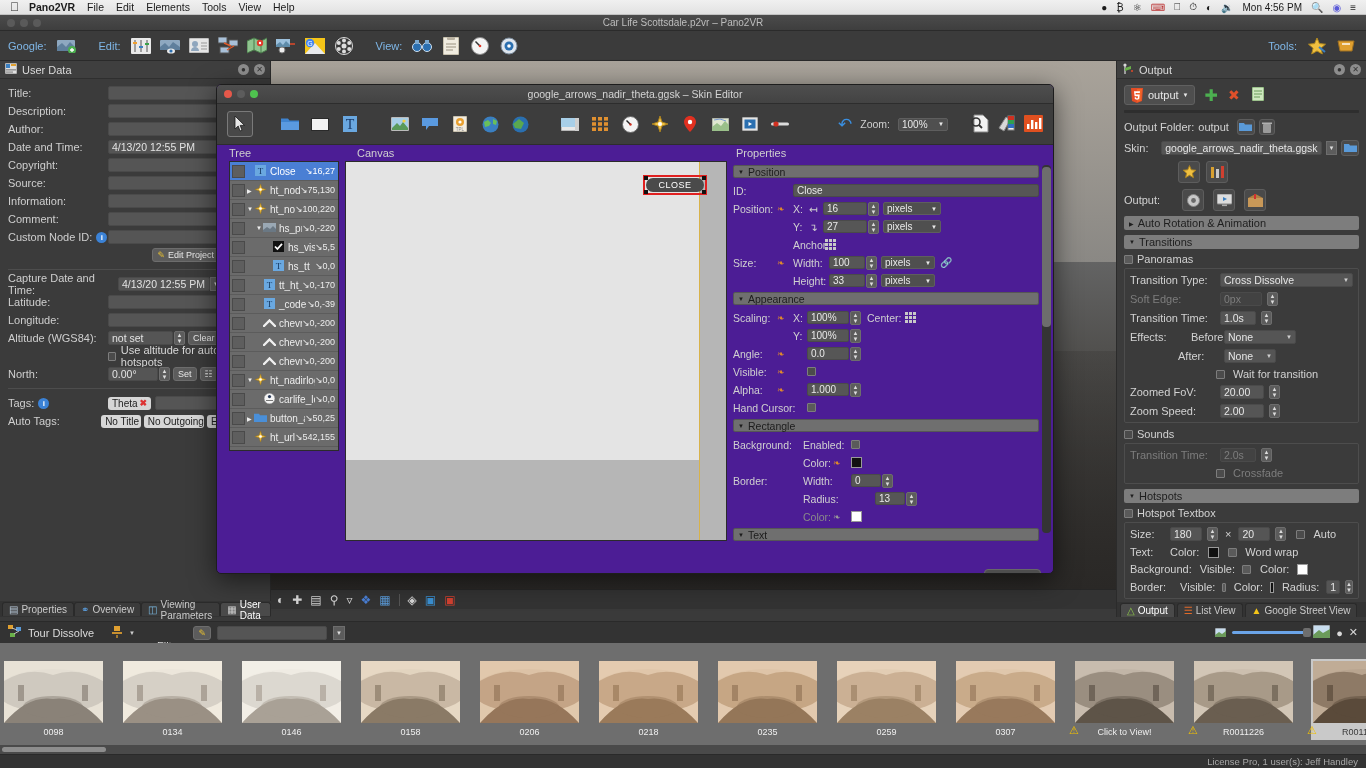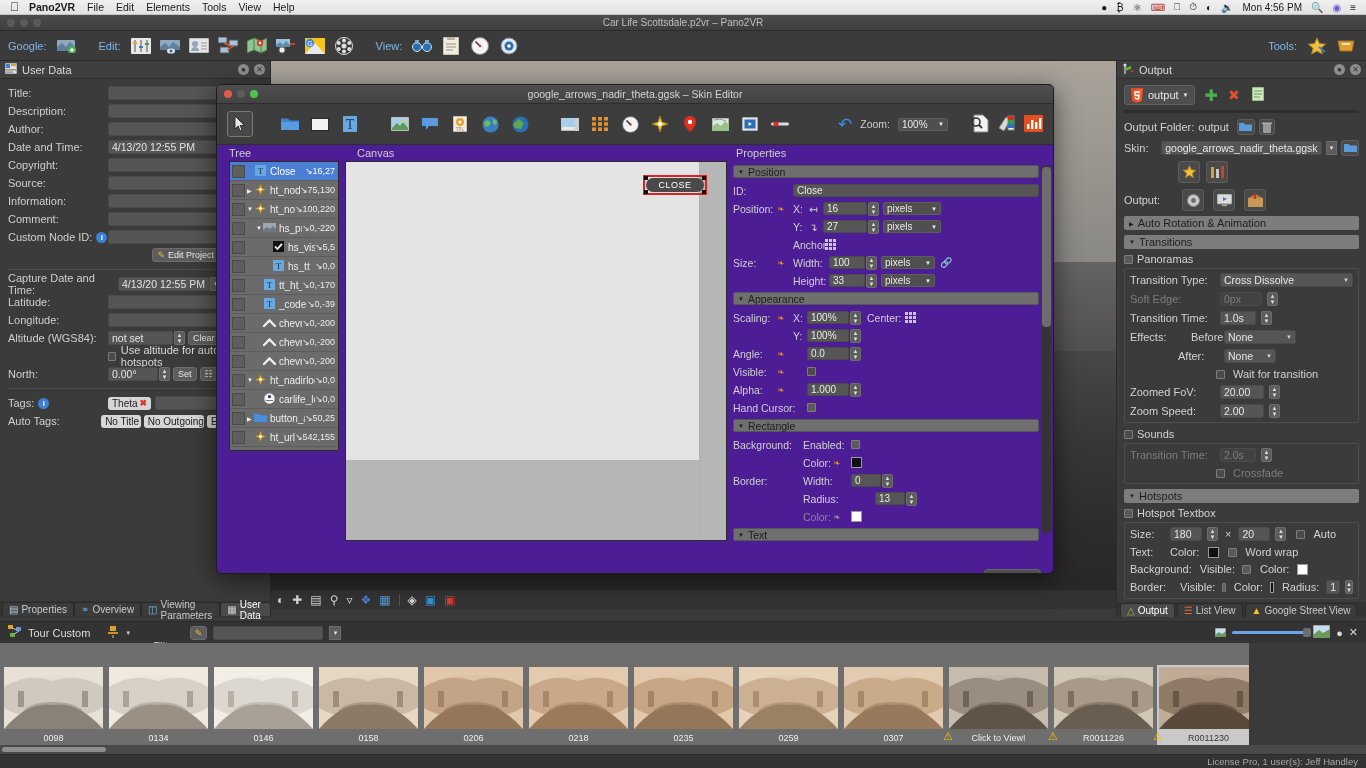--- a/index.html
+++ b/index.html
@@ -270,22 +270,22 @@
     border-top:1px solid #2a2a2a;
   }
   .tourhead .th-ttl { font-size:11px; color:#dcdcdc; }
   .filterin { background:#555; border:1px solid #4a4a4a; border-radius:2px;
     width:110px; height:14px; display:flex; align-items:center; }
   .zoomslider { width:75px; height:3px; background:#6ba4e8; border-radius:2px; position:relative; }
   .zoomslider .knob { position:absolute; right:-4px; top:-3px; width:8px; height:9px;
     background:#6e6e6e; border-radius:2px; }
 
   .browser {
-    position:absolute; left:0; top:643px; width:1249px; height:104px;
-    background:#6e6e6e; display:flex; align-items:flex-start; padding:22px 2px; gap:2px;
+    position:absolute; left:0; top:643px; width:1366px; height:104px;
+    background:#6e6e6e; display:flex; align-items:flex-start; padding:16px 2px; gap:16px;
     overflow:hidden;
   }
   .thumb { width:103px; flex:none; cursor:pointer; position:relative; }
   .thumb.sel { background:#c9c9c9; }
   .thumb .img { height:62px; margin:2px; position:relative; overflow:hidden;
     background:#cfcac3; }
   .thumb .cap { text-align:center; font-size:9px; color:#efefef; padding:2px 0 3px 0;
     white-space:nowrap; overflow:hidden; }
   .thumb.sel .cap { color:#3a3a3a; }
   .warn { position:absolute; left:-4px; bottom:3px; color:#f2c100; font-size:11px; }
@@ -1423,21 +1423,21 @@
 
 <div class="tourhead">
   <span>
     <svg width="14" height="13" viewBox="0 0 14 13">
           <rect x="0" y="0" width="5" height="4" fill="#e0a030"></rect>
           <rect x="8" y="2" width="5" height="4" fill="#5a9ad8"></rect>
           <rect x="2" y="8" width="5" height="4" fill="#6ab04a"></rect>
           <path d="M4 3 L9 5 M6 9 L11 6" stroke="#ccc" stroke-width="0.9"></path>
         </svg>
   </span>
-  <span class="th-ttl">Tour Custom</span>
+  <span class="th-ttl">Tour Dissolve</span>
   <span style="margin-left:12px;cursor:pointer;">
     <svg width="11" height="12" viewBox="0 0 11 12">
           <rect x="2" y="0" width="6" height="5" fill="#e0a030"></rect>
           <rect x="0" y="6" width="10" height="2" fill="#c89030"></rect>
           <path d="M5 9 L5 12" stroke="#c89030" stroke-width="1.5"></path>
         </svg>
   </span>
   <span style="font-size:6px;color:#ccc;">▼</span>
   <span style="margin-left:16px;font-size:11px;color:#d6d6d6;margin-top:26px;">Filter:</span>
   <span class="mini-btn" style="color:#e8c030;">✎</span>

